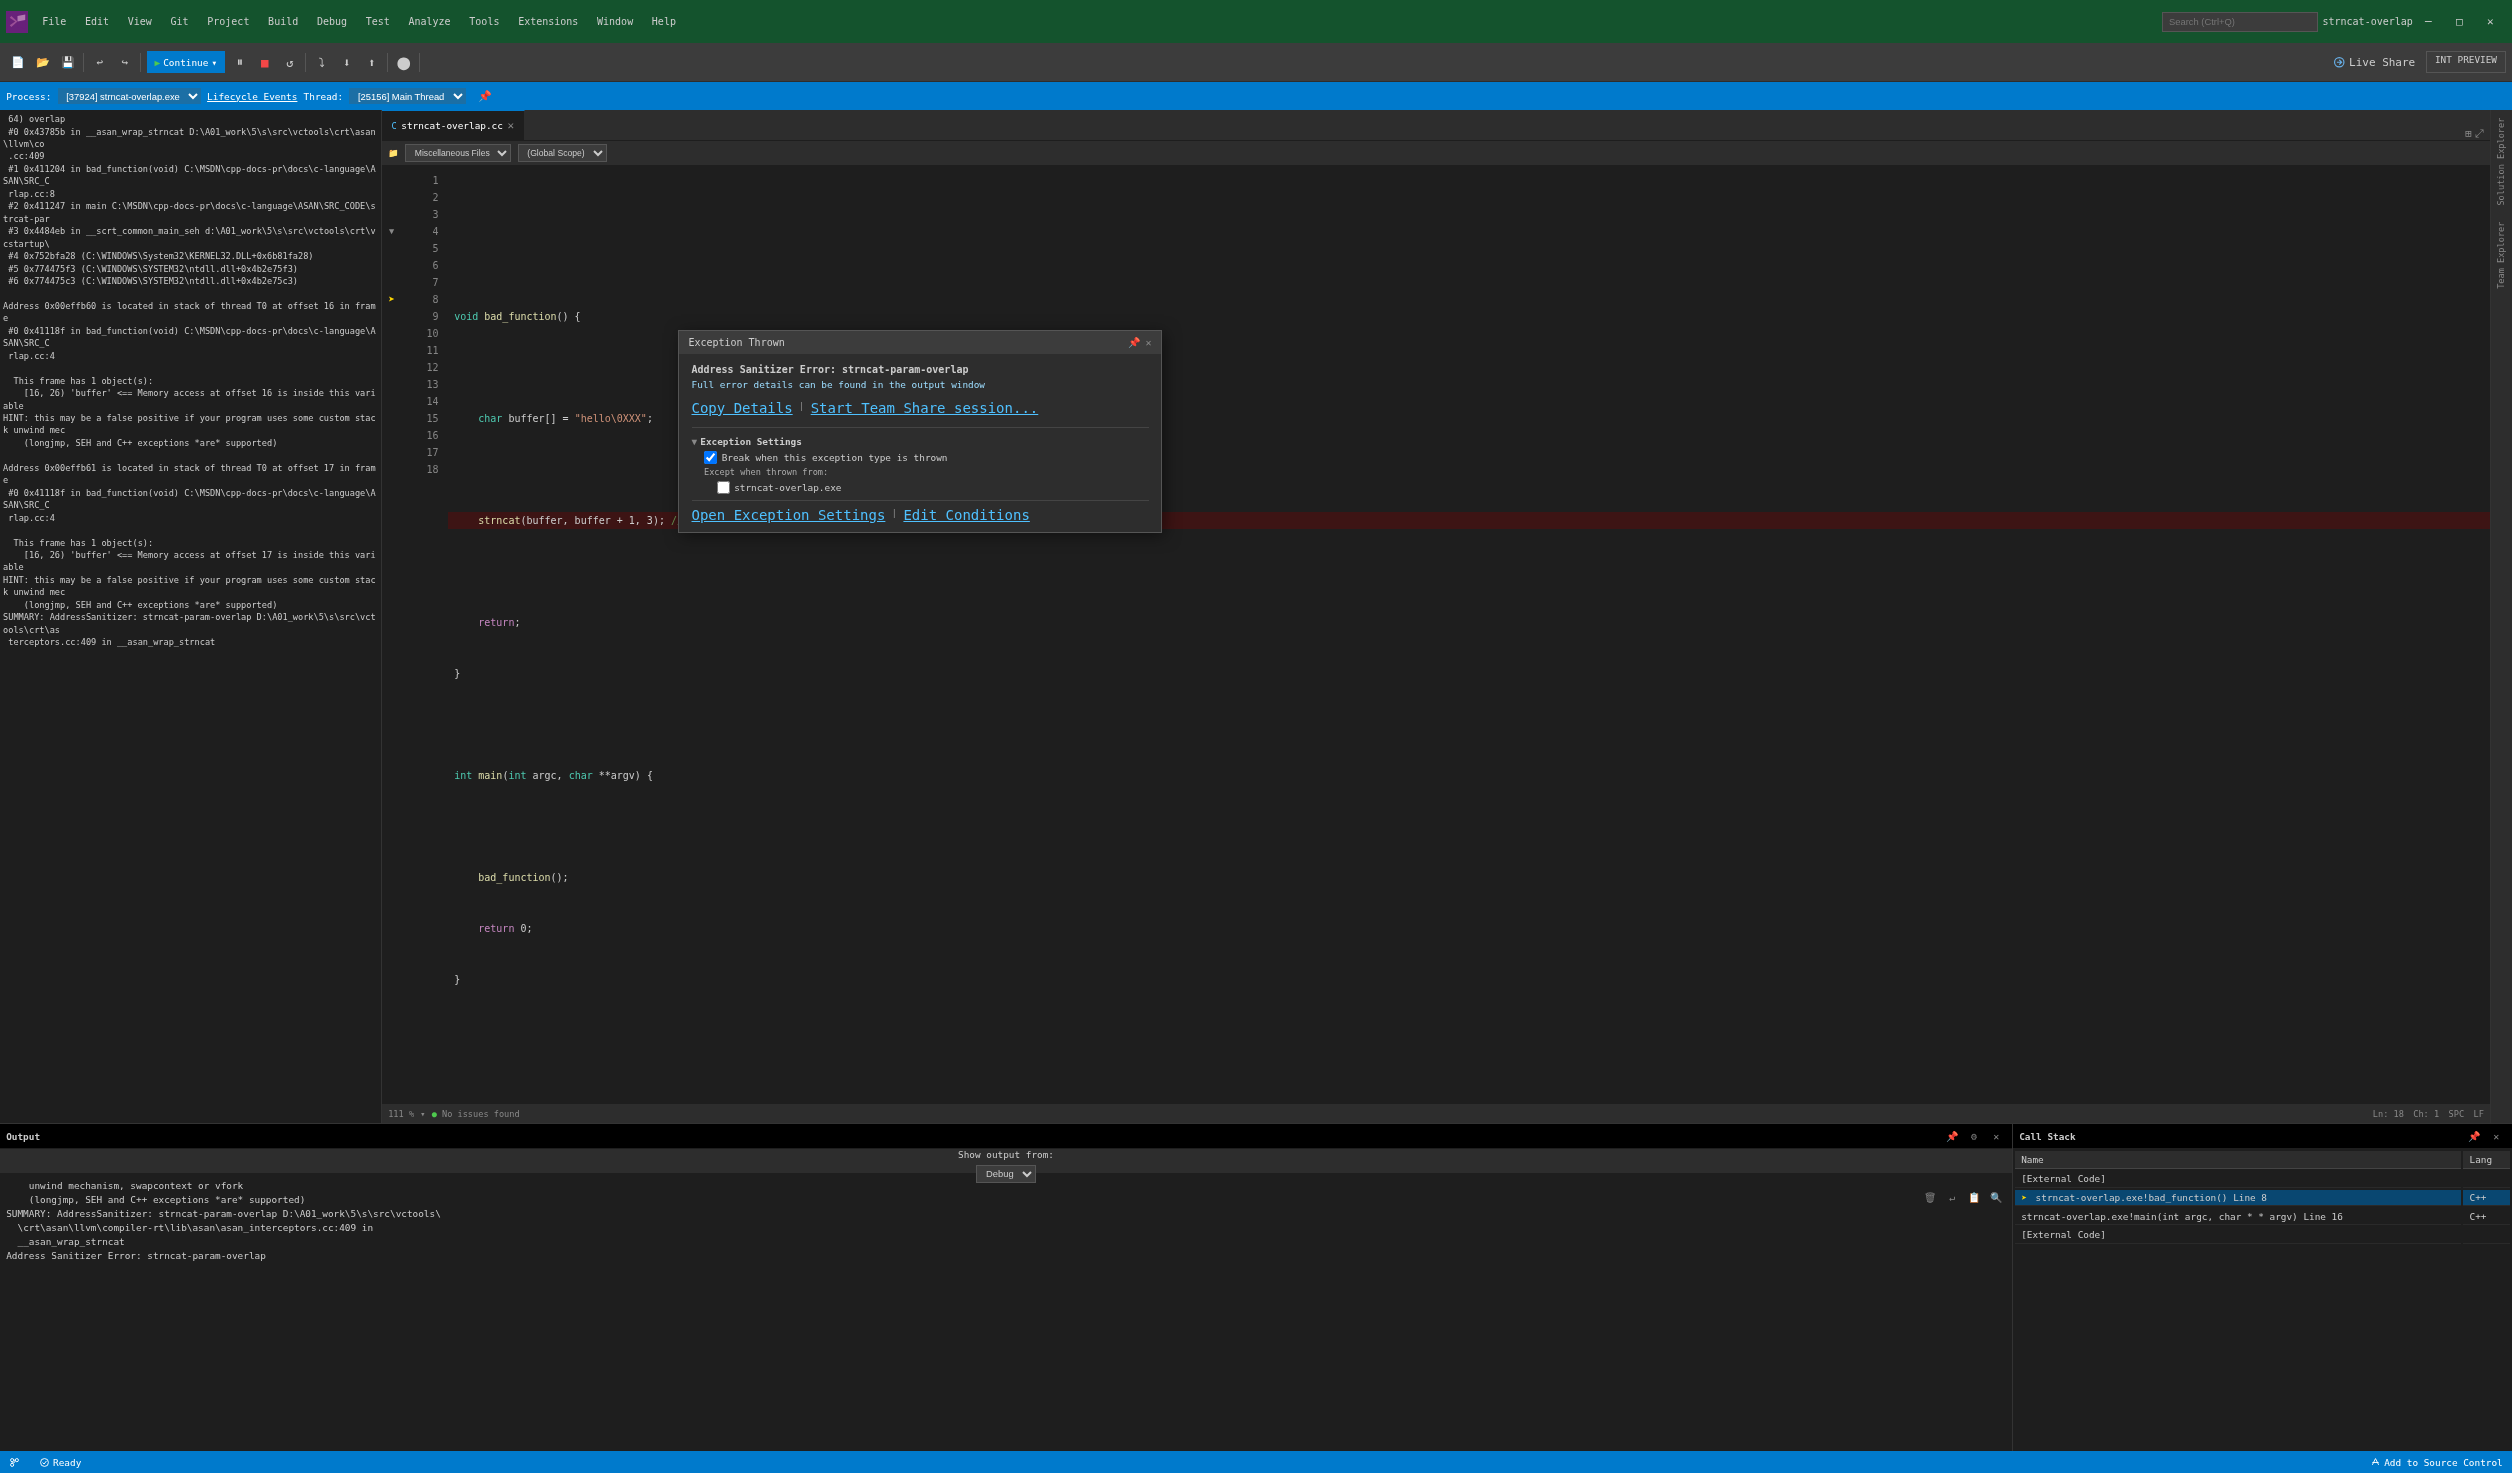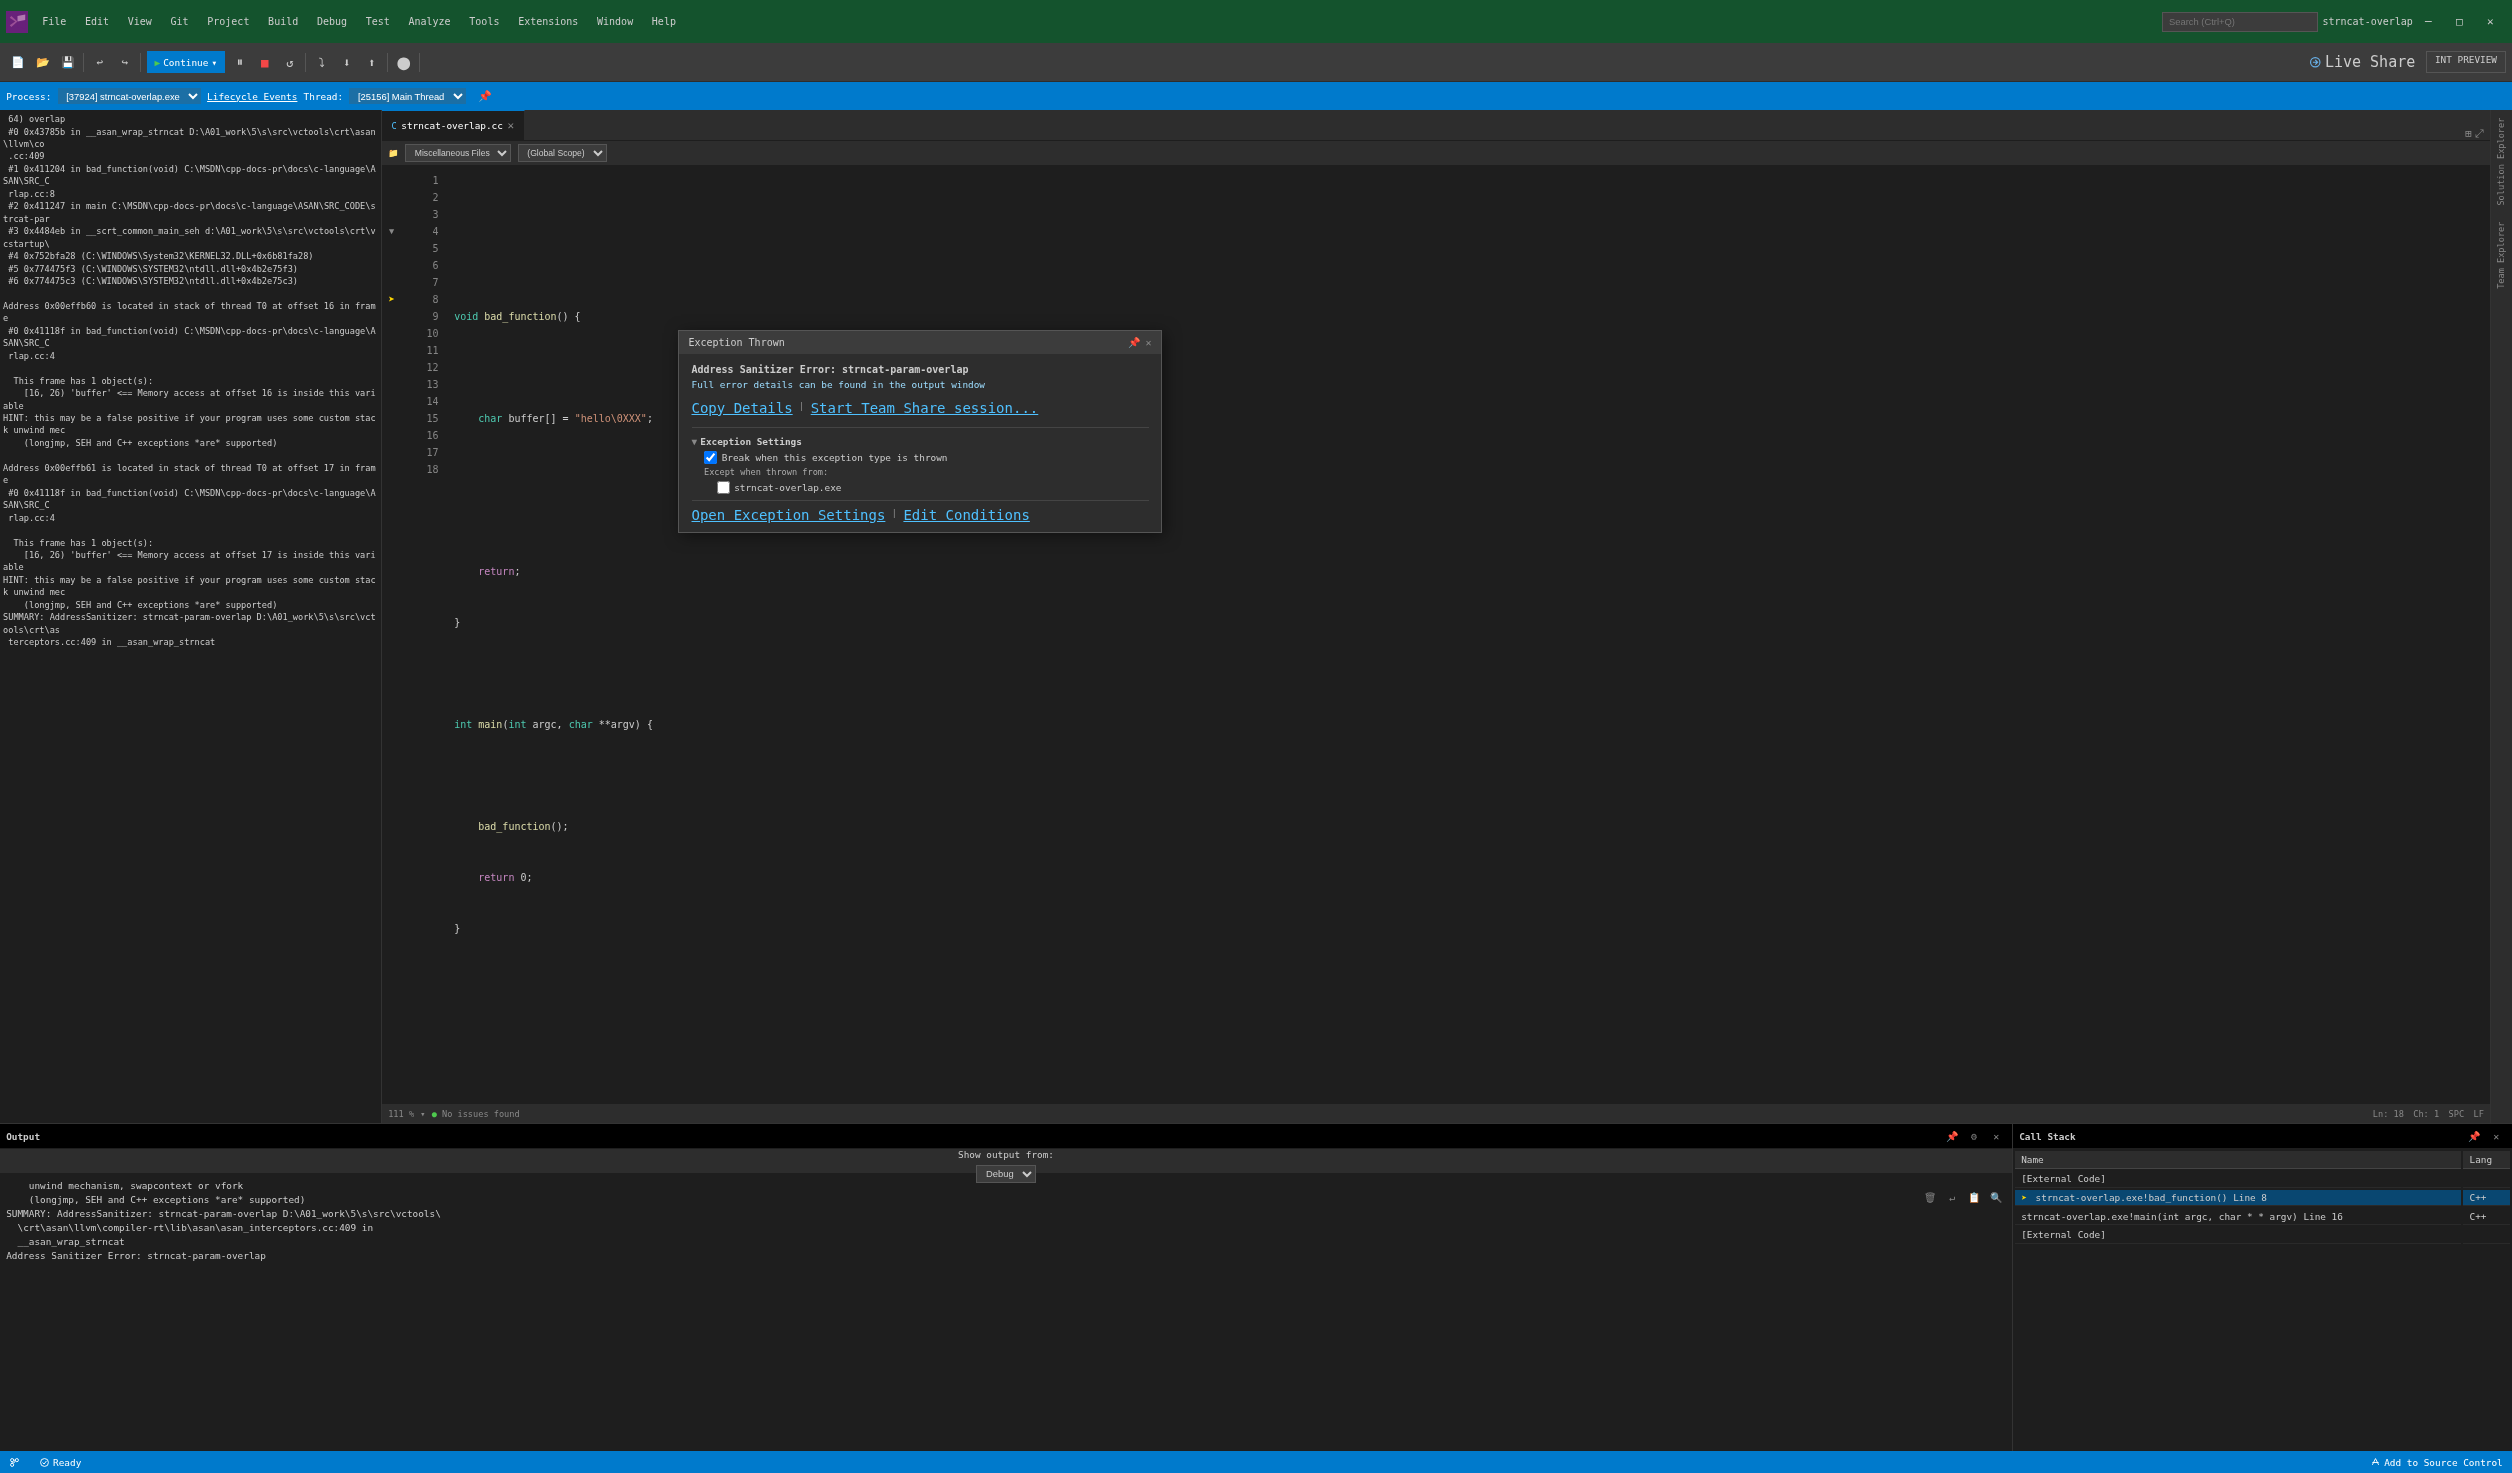--- a/index.html
+++ b/index.html
@@ -102,21 +102,21 @@
       height: 22px;
       margin: 0 1.6px;
     }
     .live-share-btn {
       display: flex;
       align-items: center;
       gap: 3.1px;
       padding: 2.3px 6.2px;
       color: #cccccc;
       cursor: pointer;
-      font-size: 15px;
+      font-size: 11px;
       height: 22px;
     }
     .int-preview-btn {
       background: #3c3c3c;
       border: 0.8px solid #555;
       color: #cccccc;
       padding: 2.3px 7.8px;
       font-size: 9.4px;
       cursor: pointer;
       height: 22px;
@@ -722,20 +722,27 @@
         </div>
         <div class="code-line"><span></span></div>
         <div class="code-line">
           <span style="color:#cccccc;">    </span>
           <span style="color:#4ec9b0;">char</span>
           <span style="color:#cccccc;"> buffer[] = </span>
           <span style="color:#ce9178;">"hello\0XXX"</span>
           <span style="color:#cccccc;">;</span>
         </div>
         <div class="code-line"><span></span></div>
+        <div class="code-line error-line">
+          <span style="color:#cccccc;">    </span>
+          <span style="color:#dcdcaa;">strncat</span>
+          <span style="color:#cccccc;">(buffer, buffer + 1, 3); </span>
+          <span style="color:#6a9955;">// BOOM</span>
+          <span class="error-dot"></span>
+        </div>
         <div class="code-line"><span></span></div>
         <div class="code-line">
           <span style="color:#cccccc;">    </span>
           <span style="color:#c586c0;">return</span>
           <span style="color:#cccccc;">;</span>
         </div>
         <div class="code-line">
           <span style="color:#cccccc;">}</span>
         </div>
         <div class="code-line"><span></span></div>

